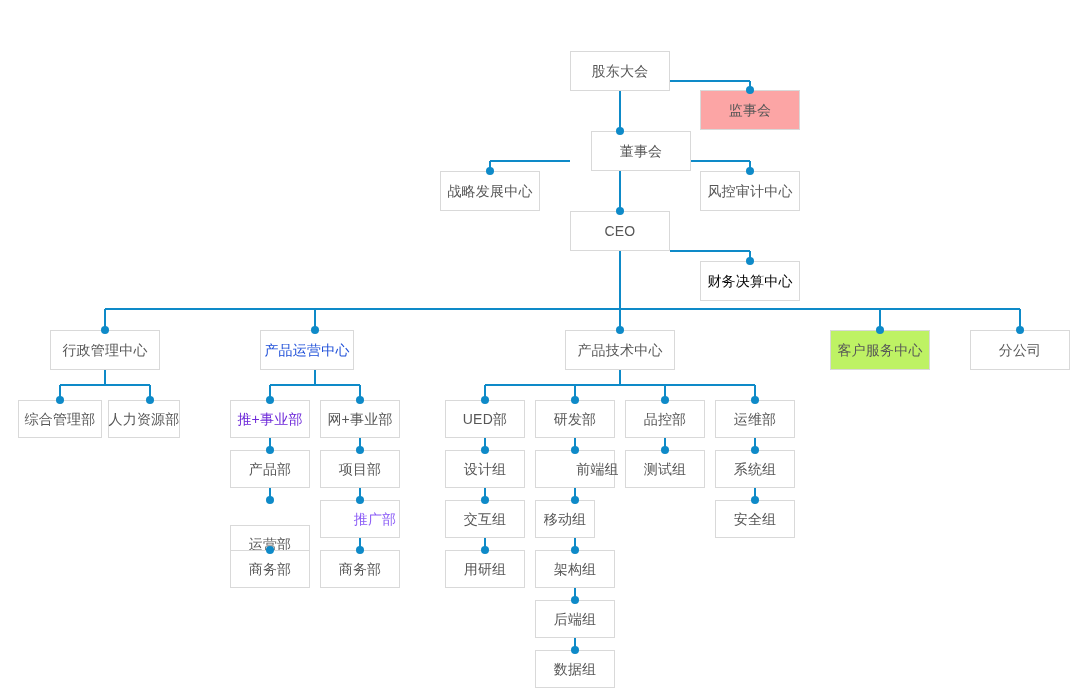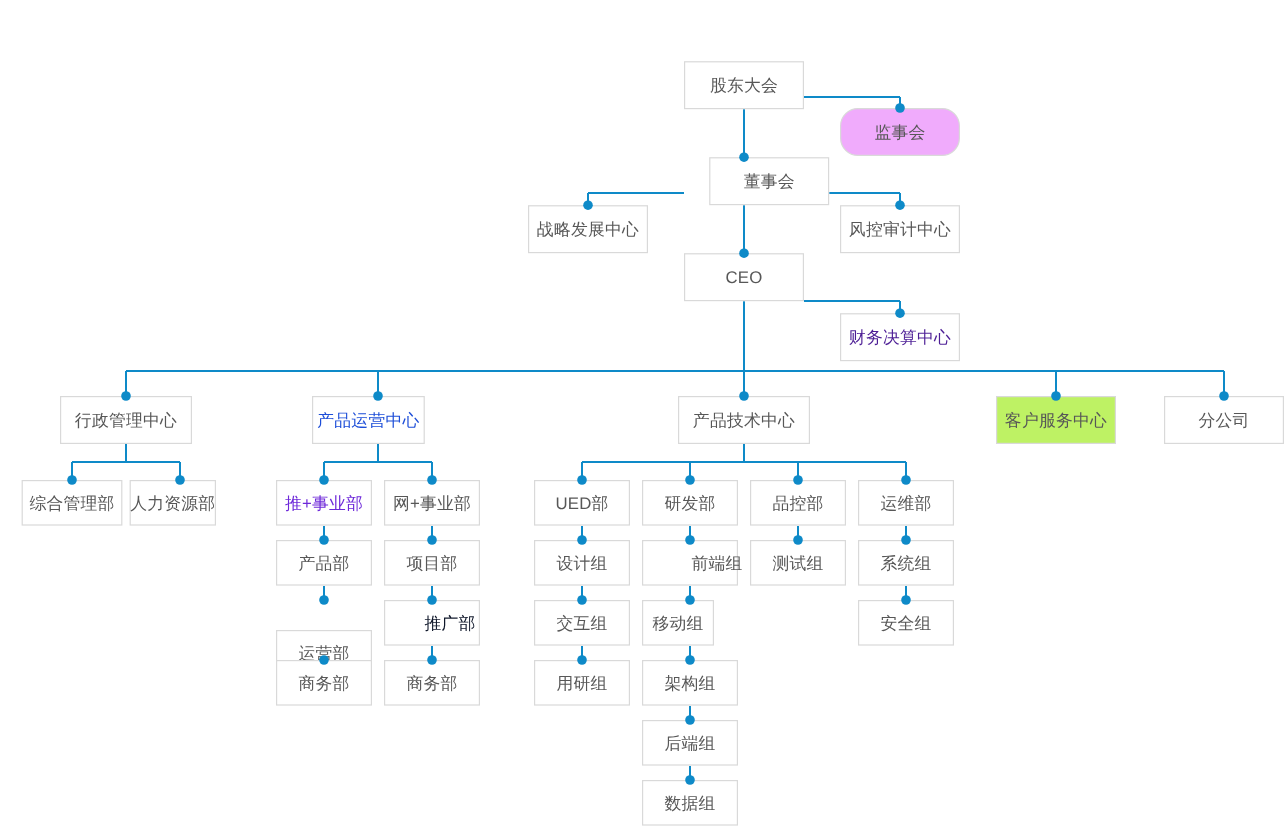--- a/index.html
+++ b/index.html
@@ -97,40 +97,40 @@
       <line x1="665" y1="438" x2="665" y2="450" stroke="#0e8ac8" stroke-width="1.6" shape-rendering="crispEdges"></line>
       <line x1="755" y1="438" x2="755" y2="450" stroke="#0e8ac8" stroke-width="1.6" shape-rendering="crispEdges"></line>
       <line x1="755" y1="488" x2="755" y2="500" stroke="#0e8ac8" stroke-width="1.6" shape-rendering="crispEdges"></line>
       <line x1="105" y1="309" x2="1020" y2="309" stroke="#0e8ac8" stroke-width="1.6" shape-rendering="crispEdges"></line>
       <line x1="60" y1="385" x2="150" y2="385" stroke="#0e8ac8" stroke-width="1.6" shape-rendering="crispEdges"></line>
       <line x1="270" y1="385" x2="360" y2="385" stroke="#0e8ac8" stroke-width="1.6" shape-rendering="crispEdges"></line>
       <line x1="485" y1="385" x2="755" y2="385" stroke="#0e8ac8" stroke-width="1.6" shape-rendering="crispEdges"></line>
     </svg>
   <div id="nodes-layer">
       <div class="node" style="left: 570px; top: 51px; width: 100px; height: 40px; border-color: rgb(217, 217, 217); background: rgb(255, 255, 255); color: rgb(87, 87, 87);">股东大会</div>
-      <div class="node" style="left: 700px; top: 90px; width: 100px; height: 40px; border-color: rgb(217, 217, 217); background: #f0abfc; color: rgb(87, 87, 87); border-radius: 15px;">监事会</div>
+      <div class="node" style="left: 700px; top: 90px; width: 100px; height: 40px; border-color: rgb(217, 217, 217); background: #fca5a5; color: rgb(87, 87, 87);">监事会</div>
       <div class="node" style="left: 570px; top: 131px; width: 100px; height: 40px; border-color: rgb(217, 217, 217); background: rgb(255, 255, 255); color: rgb(87, 87, 87); margin-left: 21px;">董事会</div>
       <div class="node" style="left: 440px; top: 171px; width: 100px; height: 40px; border-color: rgb(217, 217, 217); background: rgb(255, 255, 255); color: rgb(87, 87, 87);">战略发展中心</div>
       <div class="node" style="left: 700px; top: 171px; width: 100px; height: 40px; border-color: rgb(217, 217, 217); background: rgb(255, 255, 255); color: rgb(87, 87, 87);">风控审计中心</div>
       <div class="node" style="left: 570px; top: 211px; width: 100px; height: 40px; border-color: rgb(217, 217, 217); background: rgb(255, 255, 255); color: rgb(87, 87, 87);">CEO</div>
-      <div class="node" style="left: 700px; top: 261px; width: 100px; height: 40px; border-color: rgb(217, 217, 217); background: rgb(255, 255, 255); color: #4c1d95;">财务决算中心</div>
+      <div class="node" style="left: 700px; top: 261px; width: 100px; height: 40px; border-color: rgb(217, 217, 217); background: rgb(255, 255, 255); color: #000000;">财务决算中心</div>
       <div class="node" style="left: 50px; top: 330px; width: 110px; height: 40px; border-color: rgb(217, 217, 217); background: rgb(255, 255, 255); color: rgb(87, 87, 87);">行政管理中心</div>
       <div class="node" style="left: 260px; top: 330px; width: 94px; height: 40px; border-color: rgb(217, 217, 217); background: rgb(255, 255, 255); color: #1d4ed8;">产品运营中心</div>
       <div class="node" style="left: 565px; top: 330px; width: 110px; height: 40px; border-color: rgb(217, 217, 217); background: rgb(255, 255, 255); color: rgb(87, 87, 87);">产品技术中心</div>
       <div class="node" style="left: 830px; top: 330px; width: 100px; height: 40px; border-color: rgb(217, 217, 217); background: #bef264; color: rgb(87, 87, 87);">客户服务中心</div>
       <div class="node" style="left: 970px; top: 330px; width: 100px; height: 40px; border-color: rgb(217, 217, 217); background: rgb(255, 255, 255); color: rgb(87, 87, 87);">分公司</div>
       <div class="node" style="left: 18px; top: 400px; width: 84px; height: 38px; border-color: rgb(217, 217, 217); background: rgb(255, 255, 255); color: rgb(87, 87, 87);">综合管理部</div>
       <div class="node" style="left: 108px; top: 400px; width: 72px; height: 38px; border-color: rgb(217, 217, 217); background: rgb(255, 255, 255); color: rgb(87, 87, 87);">人力资源部</div>
       <div class="node" style="left: 230px; top: 400px; width: 80px; height: 38px; border-color: rgb(217, 217, 217); background: rgb(255, 255, 255); color: #6d28d9;">推+事业部</div>
       <div class="node" style="left: 230px; top: 450px; width: 80px; height: 38px; border-color: rgb(217, 217, 217); background: rgb(255, 255, 255); color: rgb(87, 87, 87);">产品部</div>
       <div class="node" style="left: 230px; top: 500px; width: 80px; height: 38px; border-color: rgb(217, 217, 217); background: rgb(255, 255, 255); color: rgb(87, 87, 87); margin-top: 25px;">运营部</div>
       <div class="node" style="left: 230px; top: 550px; width: 80px; height: 38px; border-color: rgb(217, 217, 217); background: rgb(255, 255, 255); color: rgb(87, 87, 87);">商务部</div>
       <div class="node" style="left: 320px; top: 400px; width: 80px; height: 38px; border-color: rgb(217, 217, 217); background: rgb(255, 255, 255); color: rgb(87, 87, 87);">网+事业部</div>
       <div class="node" style="left: 320px; top: 450px; width: 80px; height: 38px; border-color: rgb(217, 217, 217); background: rgb(255, 255, 255); color: rgb(87, 87, 87);">项目部</div>
-      <div class="node" style="left: 320px; top: 500px; width: 80px; height: 38px; border-color: rgb(217, 217, 217); background: rgb(255, 255, 255); color: #0f172a; padding-left: 30px;">推广部</div>
+      <div class="node" style="left: 320px; top: 500px; width: 80px; height: 38px; border-color: rgb(217, 217, 217); background: rgb(255, 255, 255); color: #8b5cf6; padding-left: 30px;">推广部</div>
       <div class="node" style="left: 320px; top: 550px; width: 80px; height: 38px; border-color: rgb(217, 217, 217); background: rgb(255, 255, 255); color: rgb(87, 87, 87);">商务部</div>
       <div class="node" style="left: 445px; top: 400px; width: 80px; height: 38px; border-color: rgb(217, 217, 217); background: rgb(255, 255, 255); color: rgb(87, 87, 87);">UED部</div>
       <div class="node" style="left: 445px; top: 450px; width: 80px; height: 38px; border-color: rgb(217, 217, 217); background: rgb(255, 255, 255); color: rgb(87, 87, 87);">设计组</div>
       <div class="node" style="left: 445px; top: 500px; width: 80px; height: 38px; border-color: rgb(217, 217, 217); background: rgb(255, 255, 255); color: rgb(87, 87, 87);">交互组</div>
       <div class="node" style="left: 445px; top: 550px; width: 80px; height: 38px; border-color: rgb(217, 217, 217); background: rgb(255, 255, 255); color: rgb(87, 87, 87);">用研组</div>
       <div class="node" style="left: 535px; top: 400px; width: 80px; height: 38px; border-color: rgb(217, 217, 217); background: rgb(255, 255, 255); color: rgb(87, 87, 87);">研发部</div>
       <div class="node" style="left: 535px; top: 450px; width: 80px; height: 38px; border-color: rgb(217, 217, 217); background: rgb(255, 255, 255); color: rgb(87, 87, 87); padding-left: 45px;">前端组</div>
       <div class="node" style="left: 535px; top: 500px; width: 60px; height: 38px; border-color: rgb(217, 217, 217); background: rgb(255, 255, 255); color: rgb(87, 87, 87);">移动组</div>
       <div class="node" style="left: 535px; top: 550px; width: 80px; height: 38px; border-color: rgb(217, 217, 217); background: rgb(255, 255, 255); color: rgb(87, 87, 87);">架构组</div>
       <div class="node" style="left: 535px; top: 600px; width: 80px; height: 38px; border-color: rgb(217, 217, 217); background: rgb(255, 255, 255); color: rgb(87, 87, 87);">后端组</div>

